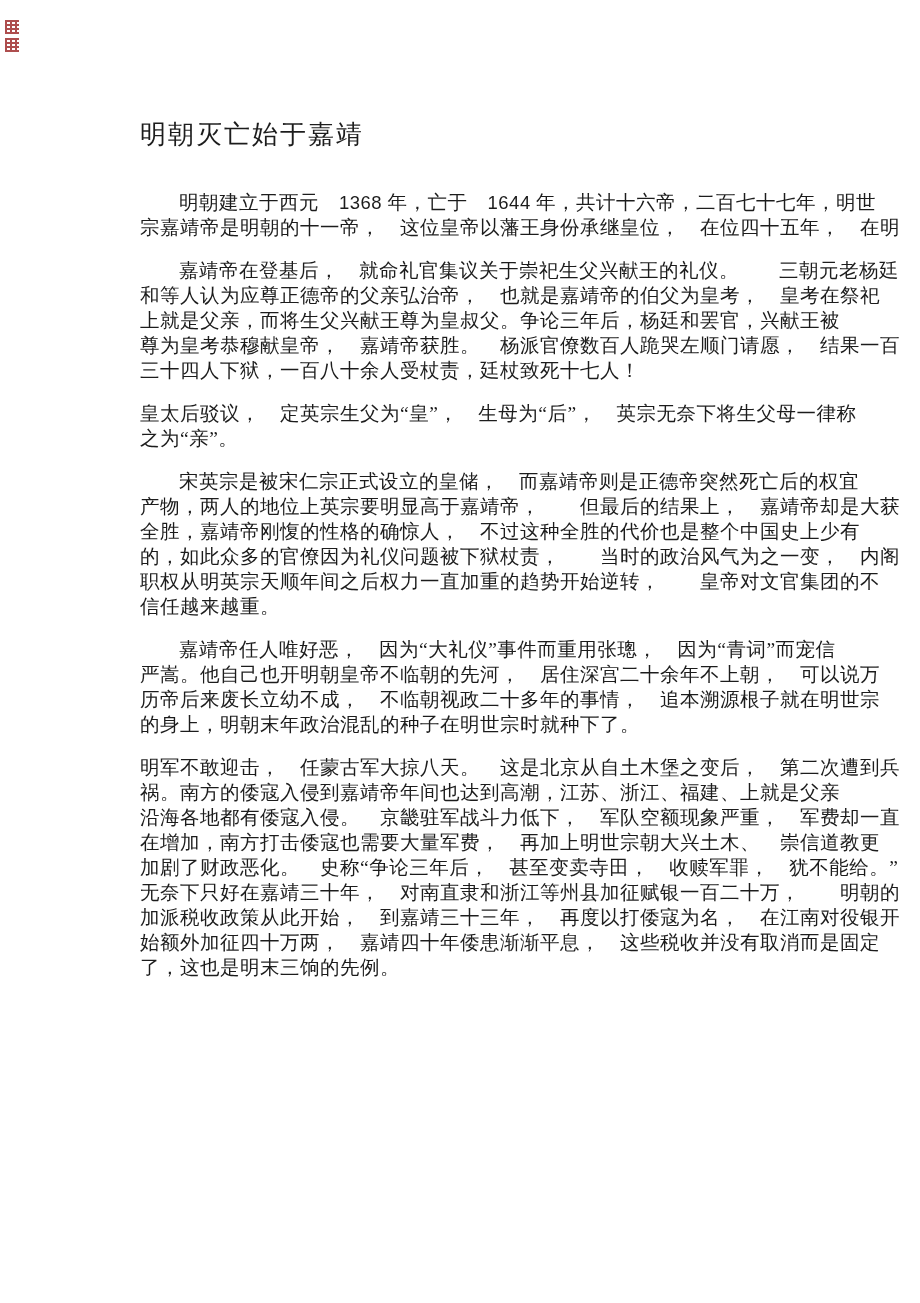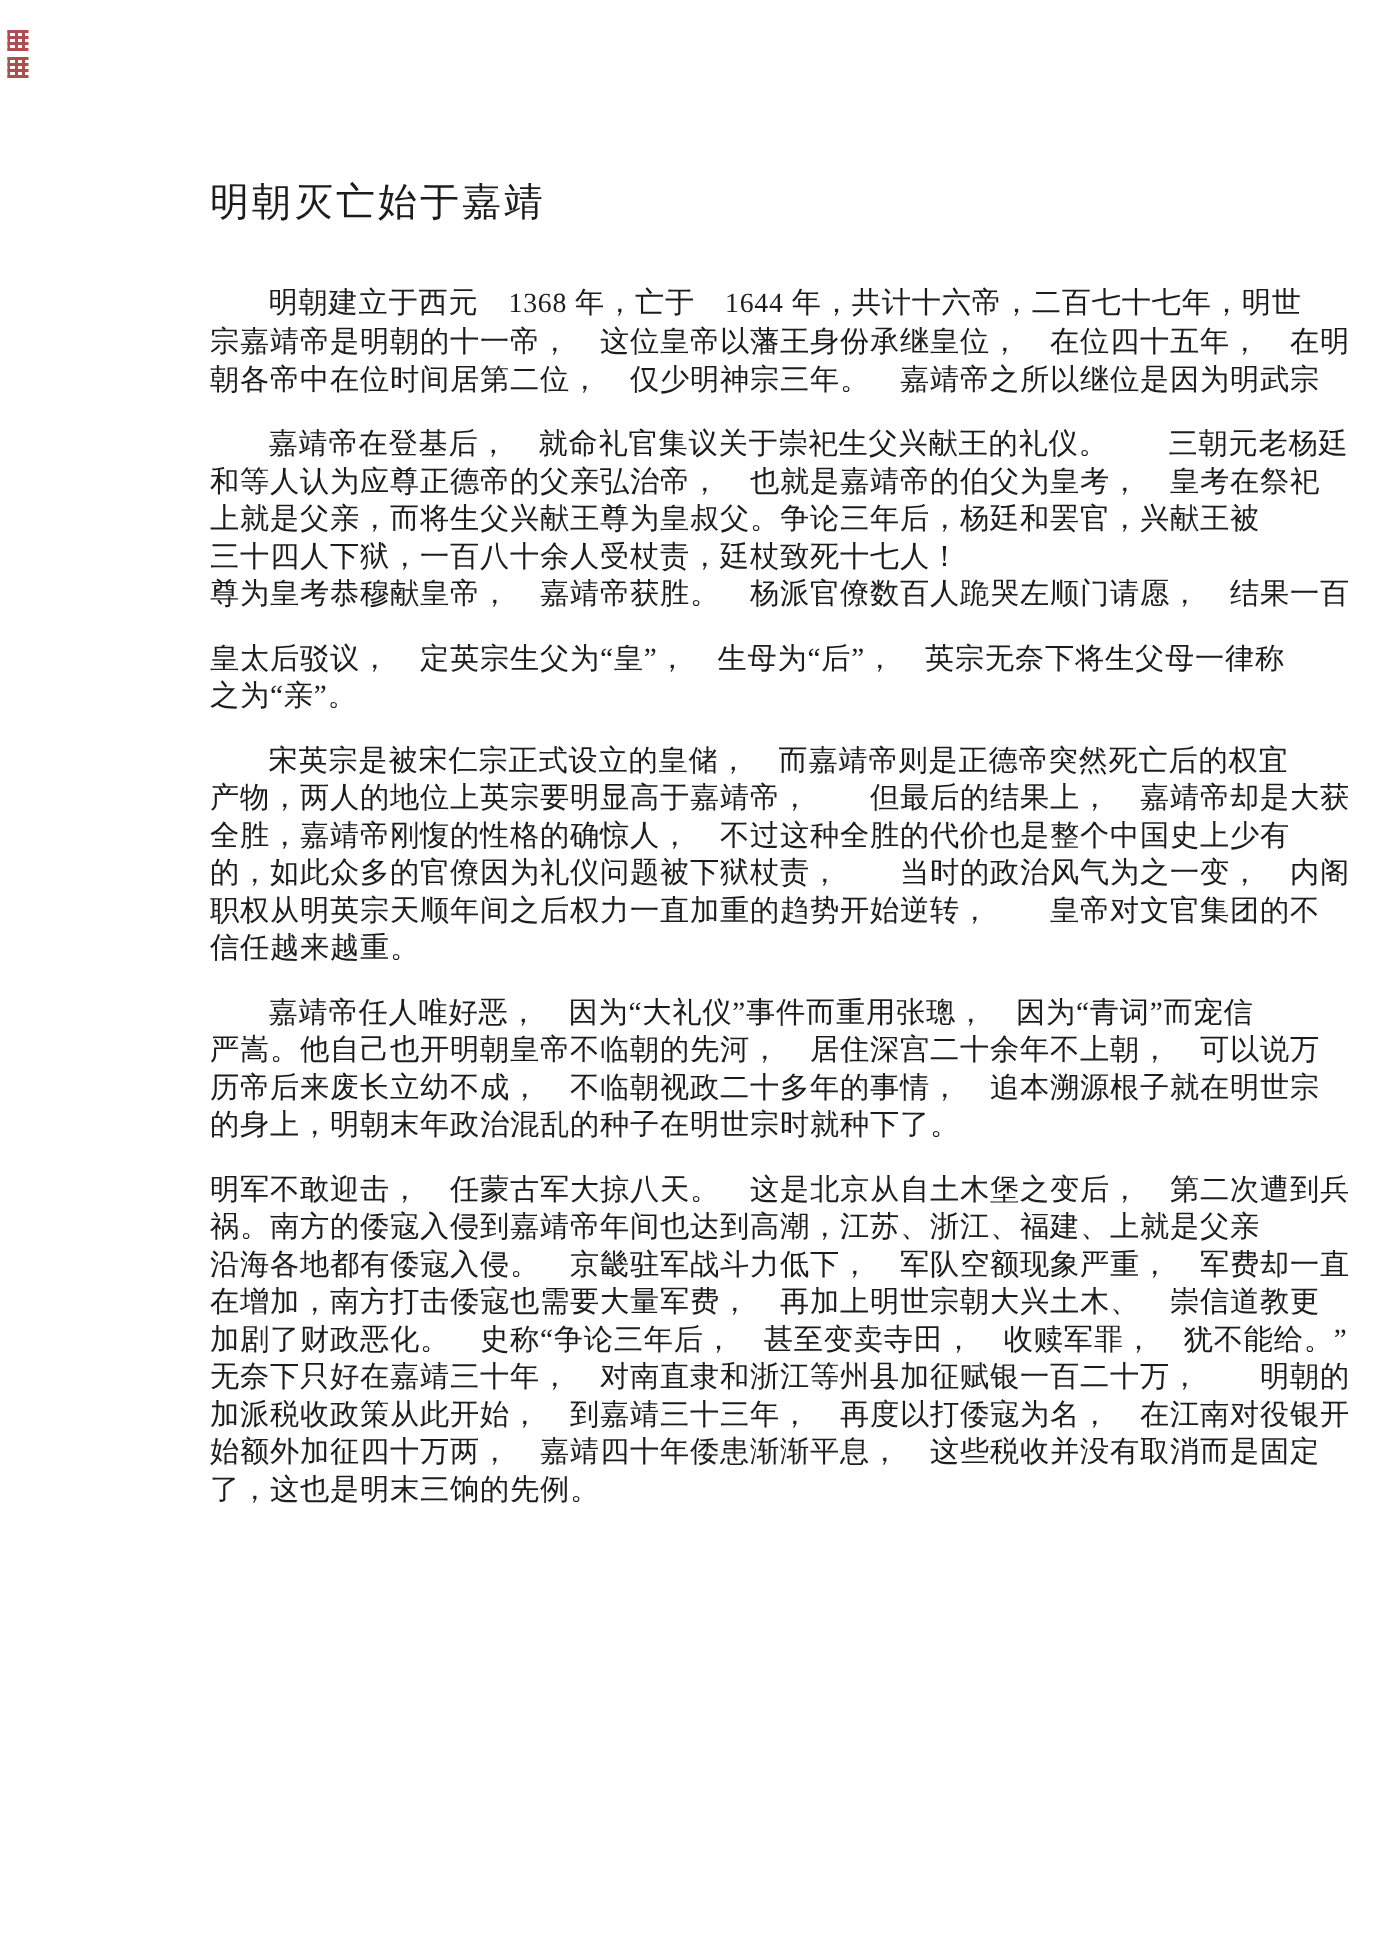--- a/index.html
+++ b/index.html
@@ -56,49 +56,48 @@
   }
   .para { margin: 0 0 18px 0; }
   .line {
     font-size: 19.5px;
     line-height: 25px;
     white-space: pre;
     letter-spacing: 0.5px;
   }
   .line.first { text-indent: 39px; }
   .num {
-    font-family: Liberation Serif, serif;
+    font-family: Liberation Sans, sans-serif;
     font-size: 18.5px;
   }
 </style>
 </head>
 <body style="background: rgb(255, 255, 255); color: rgb(28, 28, 28);">
 
 <div class="page">
 
   <div class="corner-marks">
     <div class="mark m1" style="color: rgb(154, 35, 35);"></div>
     <div class="mark m2" style="color: rgb(154, 35, 35);"></div>
   </div>
 
   <div class="content">
     <h1 class="doc-title">明朝灭亡始于嘉靖</h1>
 
     <div id="doc-body">
         <div class="para">
           <div class="line first"><span>明朝建立于西元　</span><span class="num">1368</span><span> 年，亡于　</span><span class="num">1644</span><span> 年，共计十六帝，二百七十七年，明世</span></div>
           <div class="line"><span>宗嘉靖帝是明朝的十一帝，　这位皇帝以藩王身份承继皇位，　在位四十五年，　在明</span></div>
-          <div class="line"><span>朝各帝中在位时间居第二位，　仅少明神宗三年。　嘉靖帝之所以继位是因为明武宗</span></div>
         </div>
         <div class="para">
           <div class="line first"><span>嘉靖帝在登基后，　就命礼官集议关于崇祀生父兴献王的礼仪。　　三朝元老杨廷</span></div>
           <div class="line"><span>和等人认为应尊正德帝的父亲弘治帝，　也就是嘉靖帝的伯父为皇考，　皇考在祭祀</span></div>
           <div class="line"><span>上就是父亲，而将生父兴献王尊为皇叔父。争论三年后，杨廷和罢官，兴献王被</span></div>
+          <div class="line"><span>尊为皇考恭穆献皇帝，　嘉靖帝获胜。　杨派官僚数百人跪哭左顺门请愿，　结果一百</span></div>
           <div class="line"><span>三十四人下狱，一百八十余人受杖责，廷杖致死十七人！</span></div>
-          <div class="line"><span>尊为皇考恭穆献皇帝，　嘉靖帝获胜。　杨派官僚数百人跪哭左顺门请愿，　结果一百</span></div>
         </div>
         <div class="para">
           <div class="line"><span>皇太后驳议，　定英宗生父为“皇”，　生母为“后”，　英宗无奈下将生父母一律称</span></div>
           <div class="line"><span>之为“亲”。</span></div>
         </div>
         <div class="para">
           <div class="line first"><span>宋英宗是被宋仁宗正式设立的皇储，　而嘉靖帝则是正德帝突然死亡后的权宜</span></div>
           <div class="line"><span>产物，两人的地位上英宗要明显高于嘉靖帝，　　但最后的结果上，　嘉靖帝却是大获</span></div>
           <div class="line"><span>全胜，嘉靖帝刚愎的性格的确惊人，　不过这种全胜的代价也是整个中国史上少有</span></div>
           <div class="line"><span>的，如此众多的官僚因为礼仪问题被下狱杖责，　　当时的政治风气为之一变，　内阁</span></div>

